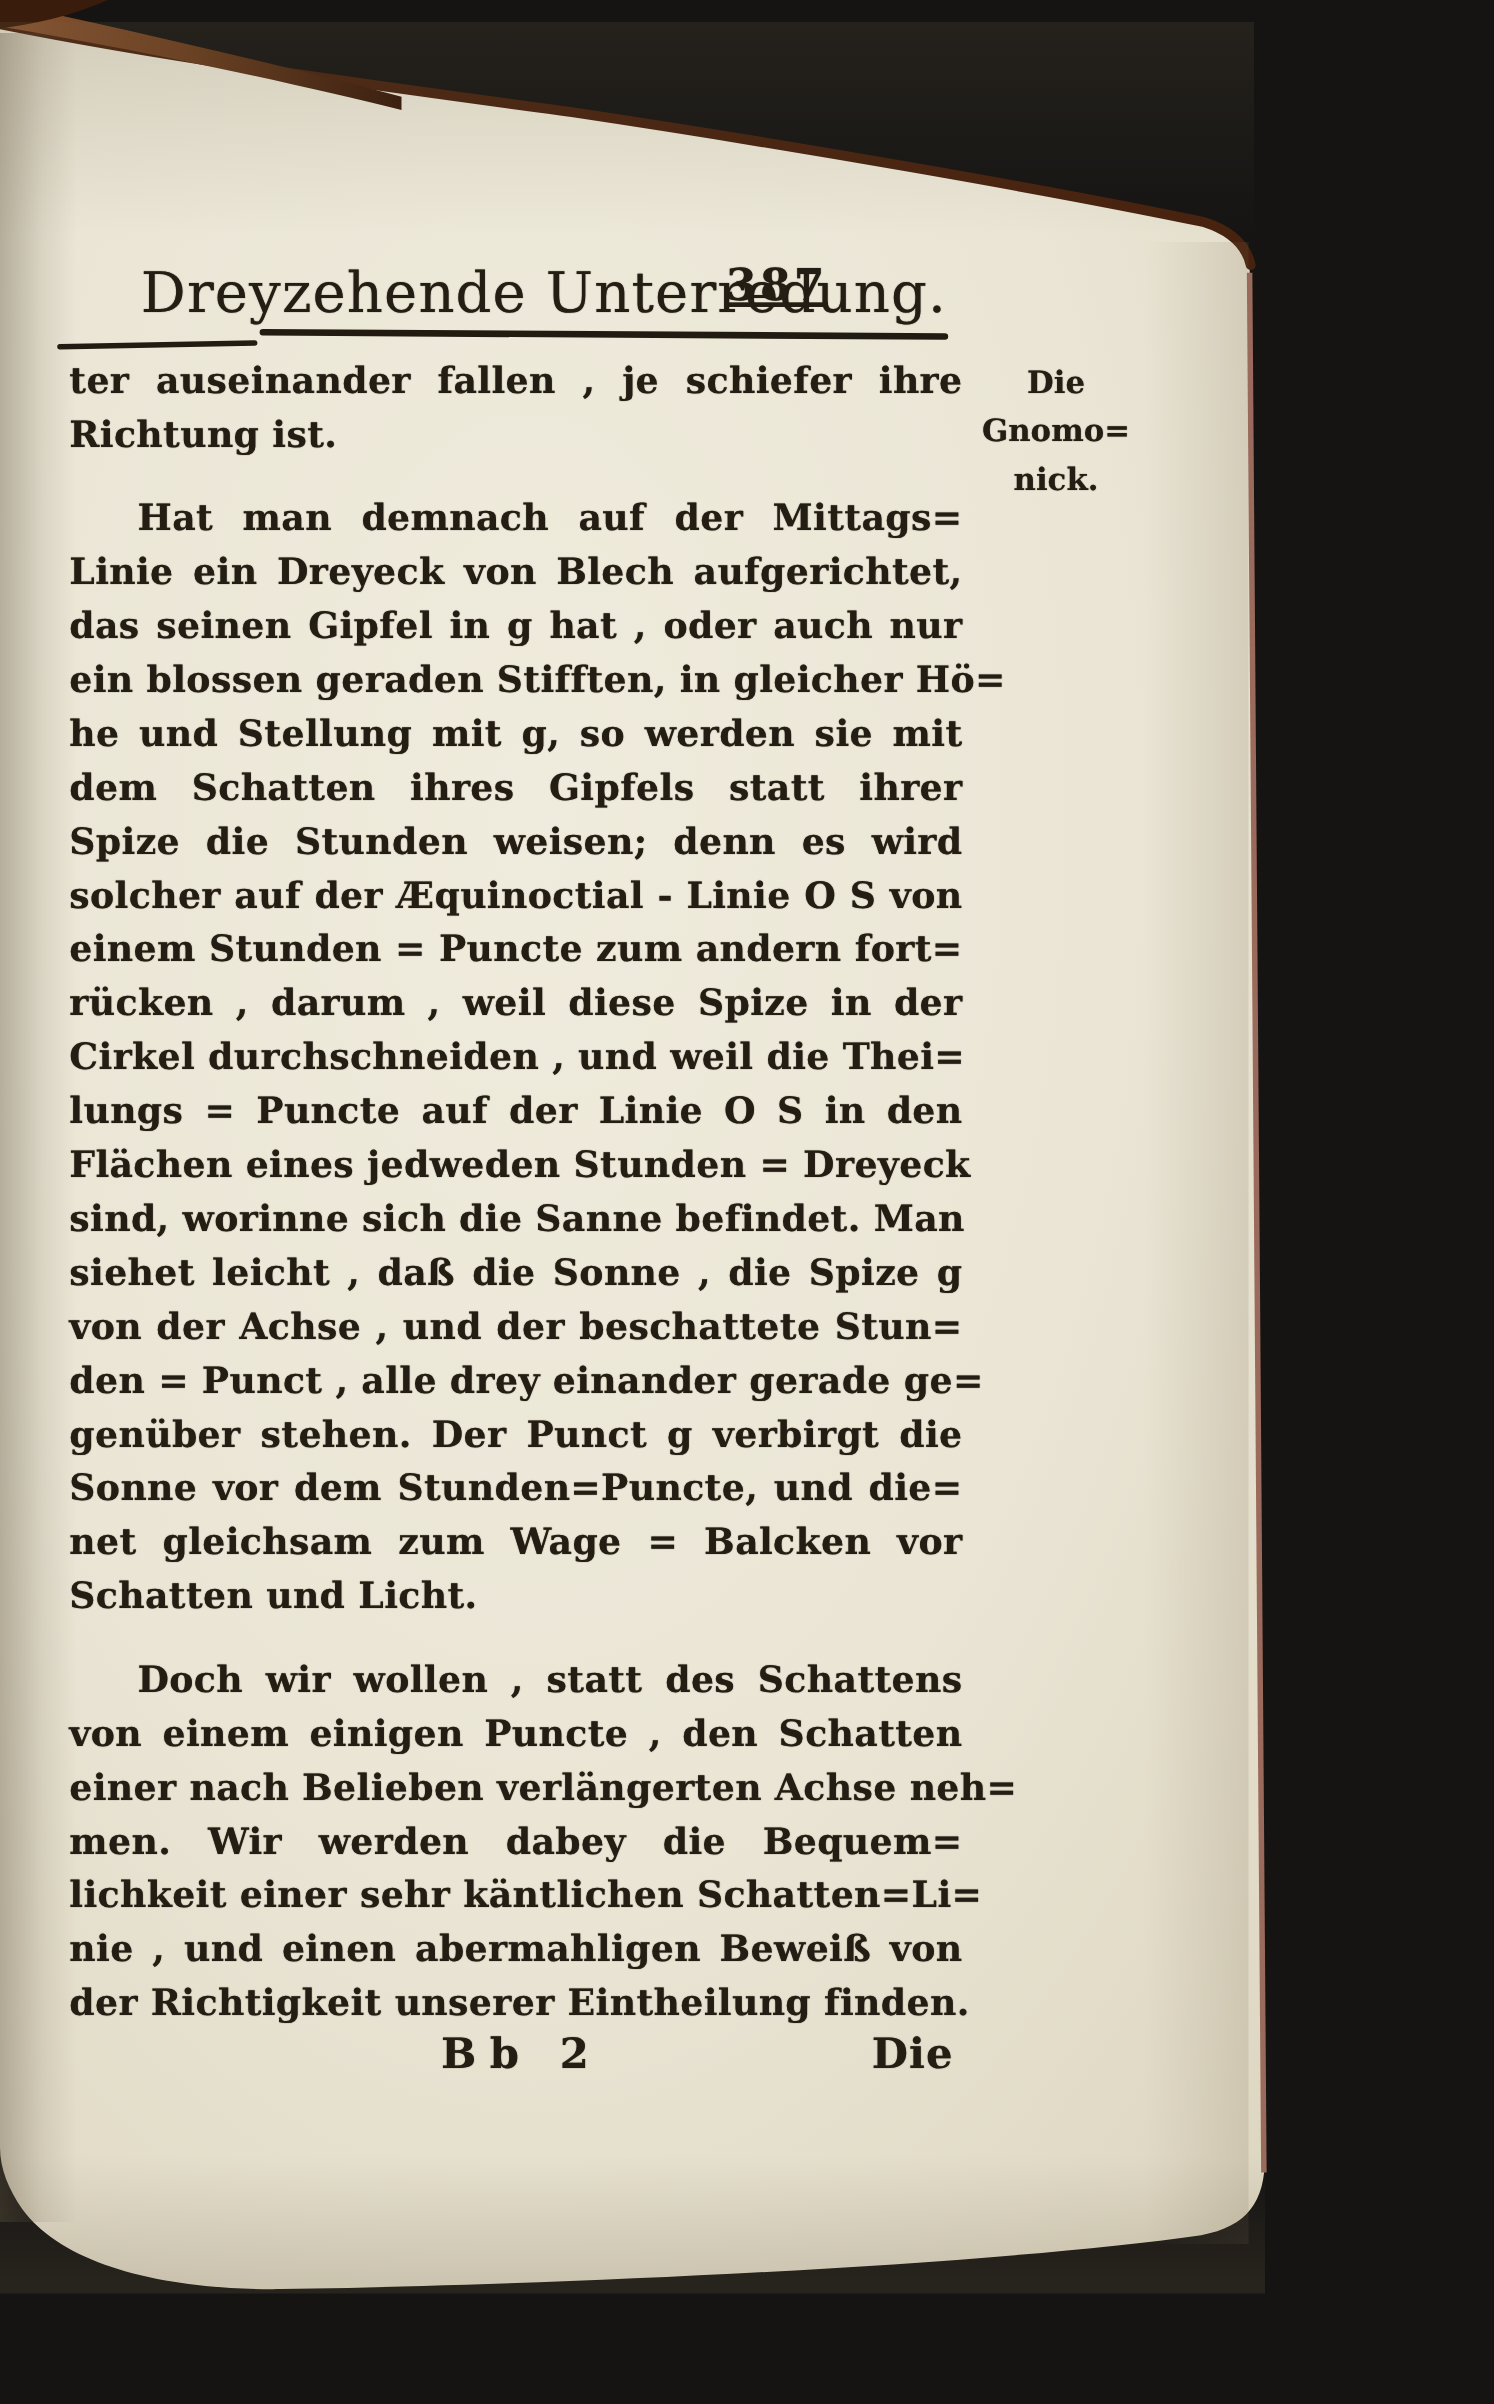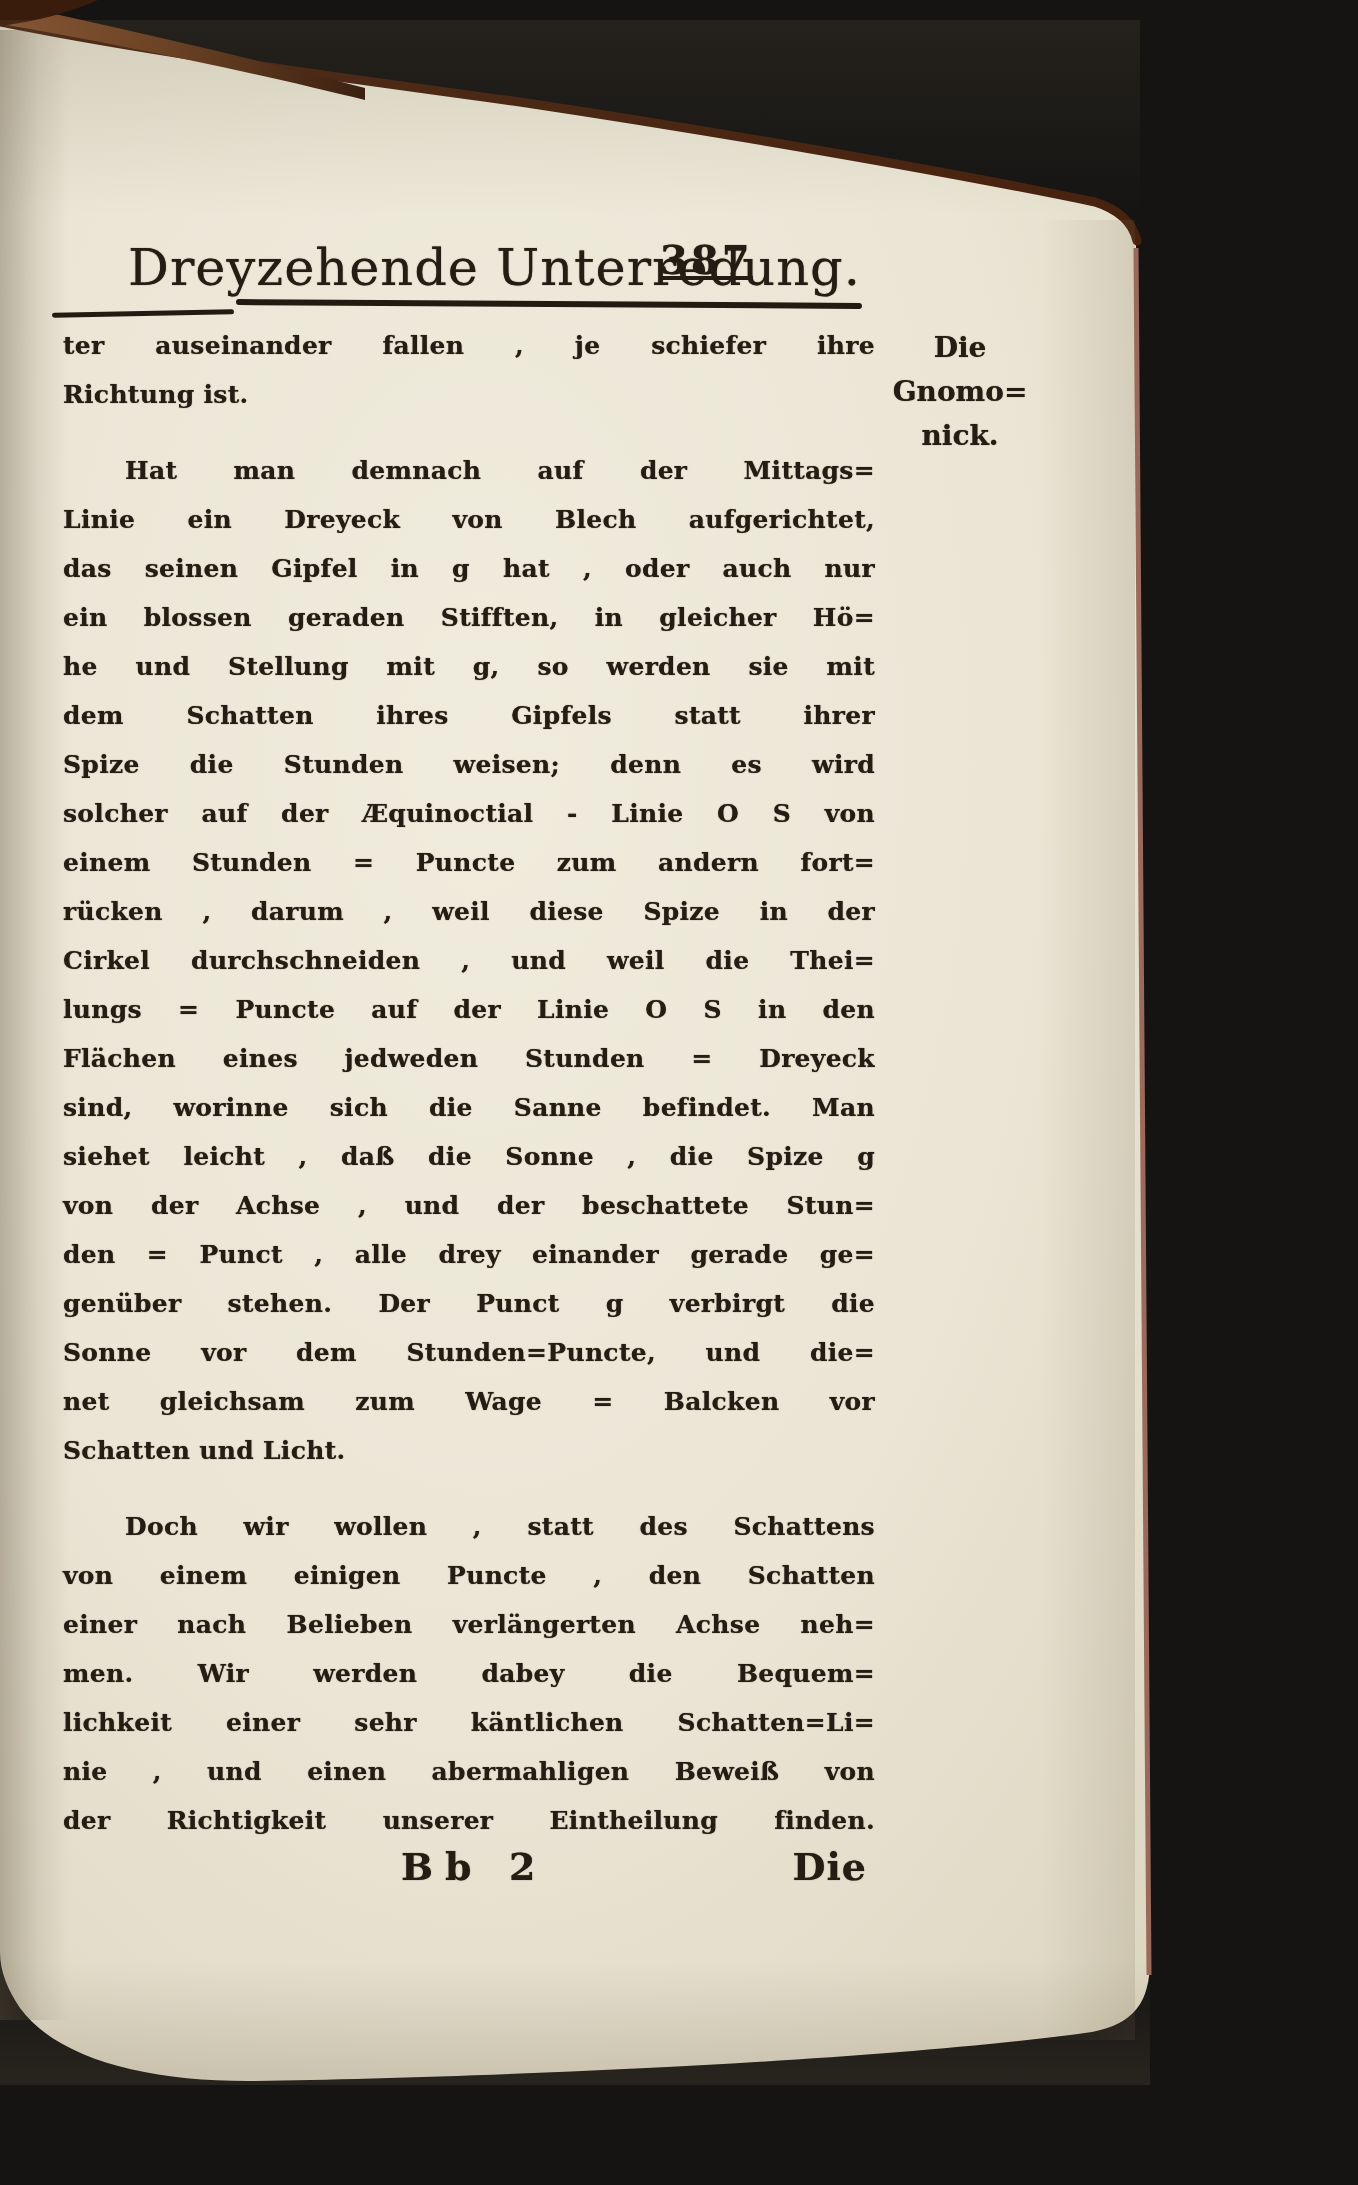--- a/index.html
+++ b/index.html
@@ -49,21 +49,21 @@
   }
   .rule{position:absolute;background:#221b12;border-radius:3px;}
   .rule-left{left:52px;top:311px;width:182px;height:5px;transform:rotate(-1.1deg);}
   .rule-main{left:236px;top:301px;width:626px;height:6px;transform:rotate(0.35deg);}
 
   .text-block{
     position:absolute;left:63px;top:321px;width:812px;
   }
   .bline{
     width:812px;height:49px;line-height:49px;
-    font-size:25px;font-weight:bold;letter-spacing:0.3px;
+    font-size:33px;font-weight:bold;letter-spacing:0.3px;
     text-align:justify;text-align-last:justify;
     white-space:nowrap;
     text-shadow:0 0 1px rgba(32,24,13,0.75);
   }
   .bline.noju{text-align:center;text-align-last:left;}
   .bline.indent{padding-left:62px;width:750px;margin-top:27px;}
 
   .margin-note{
     position:absolute;left:882px;top:326px;width:156px;
     text-align:center;font-size:28px;font-weight:bold;line-height:44px;

